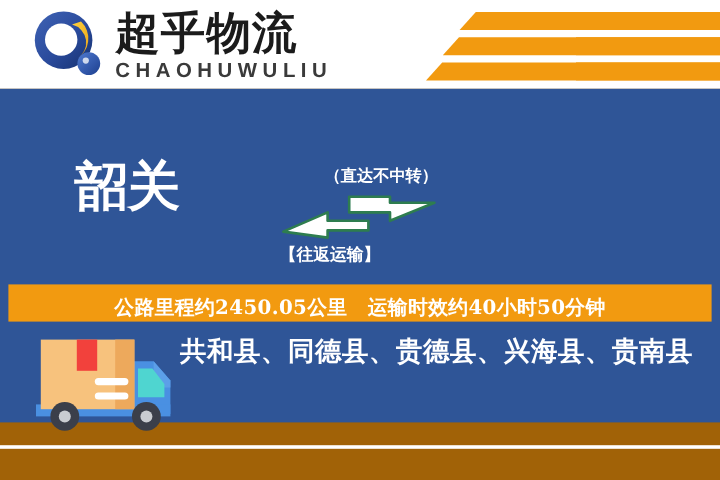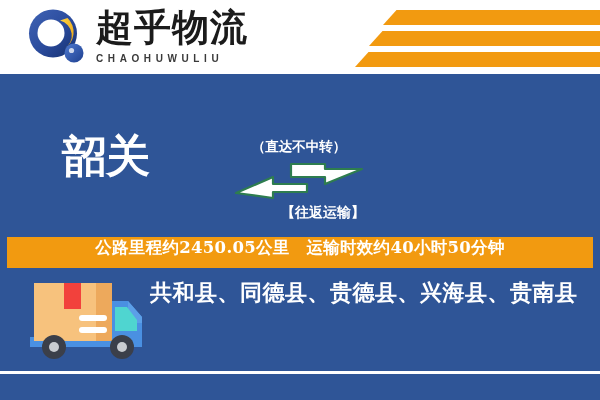--- a/index.html
+++ b/index.html
@@ -41,21 +41,21 @@
     font-family: "DejaVu Sans", "Liberation Sans", sans-serif;
     font-size: 37px;
     font-weight: bold;
     color: #1b1b1b;
     letter-spacing: 1px;
     line-height: 44px;
     white-space: nowrap;
   }
   #brand-en {
     font-family: "Liberation Sans", sans-serif;
-    font-size: 10px;
+    font-size: 17px;
     font-weight: bold;
     color: #3a3a3a;
     letter-spacing: 4.6px;
     line-height: 16px;
     margin-top: 1px;
     white-space: nowrap;
   }
   .stripe {
     position: absolute;
     height: 15px;
@@ -74,21 +74,21 @@
   }
   #cap-1 { top: 10px; }
   #cap-2 { top: 31px; }
   #cap-3 { top: 52px; }
 
   
   #main-panel {
     position: absolute;
     left: 0; top: 74px;
     width: 600px;
-    height: 326px;
+    height: 278px;
     background: #2f5597;
   }
 
   
   #route-row {
     position: absolute;
     left: 0; top: 26px;
     width: 600px;
     height: 140px;
   }
@@ -108,52 +108,52 @@
   #arrow-group {
     position: absolute;
     left: 233px; top: 0;
     width: 132px;
     height: 140px;
   }
   #note-direct {
     position: absolute;
     left: 0; top: 38px;
     width: 132px;
-    text-align: center;
+    text-align: right;
     font-family: "DejaVu Sans", "Liberation Sans", sans-serif;
     font-size: 13.5px;
     font-weight: bold;
     color: #ffffff;
     white-space: nowrap;
   }
   #arrow-svg {
     position: absolute;
     left: -2px; top: 62px;
   }
   #note-roundtrip {
     position: absolute;
     left: 0; top: 104px;
     width: 132px;
-    text-align: right;
+    text-align: left;
     font-family: "DejaVu Sans", "Liberation Sans", sans-serif;
     font-size: 14px;
     font-weight: bold;
     color: #ffffff;
     white-space: nowrap;
   }
 
   
   #info-bar {
     position: absolute;
     left: 7px; top: 163px;
     width: 586px;
     height: 31px;
     background: #f29a10;
     display: flex;
-    align-items: flex-start;
+    align-items: flex-end;
     justify-content: center;
   }
   #info-bar-text {
     font-family: "DejaVu Serif", "Liberation Serif", serif;
     font-size: 16.5px;
     font-weight: bold;
     color: #ffffff;
     white-space: nowrap;
     letter-spacing: 0.3px;
   }

